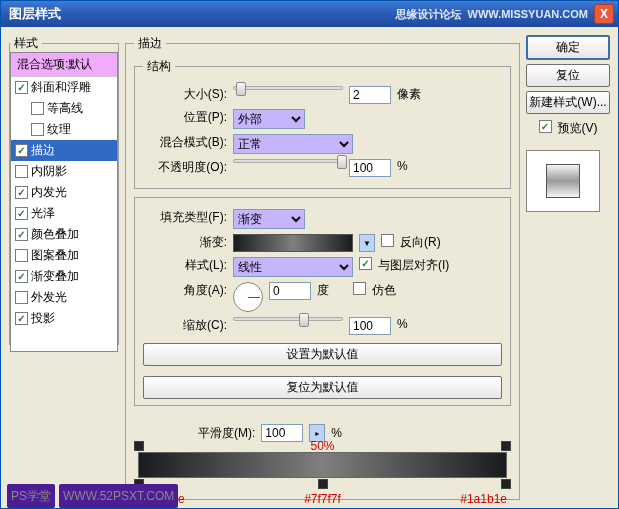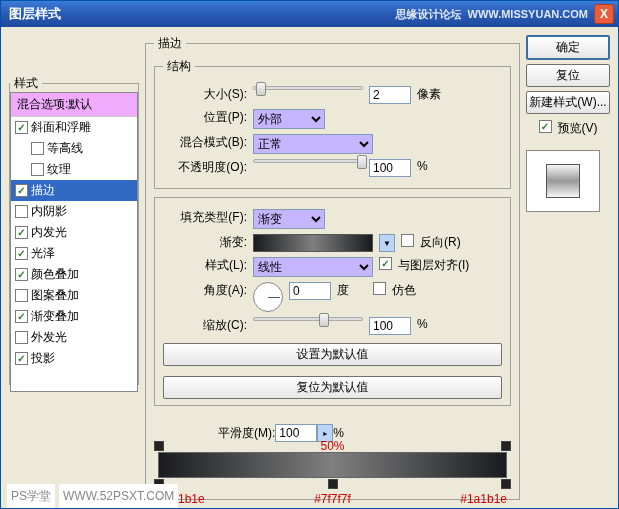--- a/index.html
+++ b/index.html
@@ -3,21 +3,21 @@
 <meta charset="utf-8">
 <style>
 * { box-sizing: border-box; margin: 0; padding: 0; font-family: "Microsoft YaHei", SimSun, sans-serif; font-size: 12px; }
 body { background: #f0f0f0; }
 .dialog { width: 619px; height: 509px; background: #ece9d8; border: 1px solid #0055aa; position: relative; }
 .titlebar { height: 26px; background: linear-gradient(to bottom, #3c7bd8, #2a5db8 45%, #1e4a9e); display: flex; align-items: center; padding: 0 4px; color: #fff; font-weight: bold; }
 .titlebar-text { flex: 1; padding-left: 4px; font-size: 13px; }
 .titlebar-right { font-size: 11px; opacity: .85; margin-right: 6px; }
 .close-btn { width: 20px; height: 20px; background: #e85d3c; border: 1px solid #b43a1e; border-radius: 3px; color: #fff; display: flex; align-items: center; justify-content: center; font-weight: bold; cursor: pointer; }
 .content { display: flex; padding: 8px; gap: 6px; height: calc(100% - 26px); }
-.left-col { width: 130px; margin-top: 40px; }
+.left-col { width: 110px; }
 .middle-col { flex: 1; }
 .right-col { width: 84px; display: flex; flex-direction: column; gap: 4px; }
 fieldset { border: 1px solid #a0a0a0; padding: 6px 8px; }
 legend { padding: 0 4px; font-size: 12px; }
 .style-list { border: 1px solid #888; background: #fff; height: 300px; overflow: hidden; }
 .style-head { background: #f0abfc; border-bottom: 1px solid #ccc; padding: 3px 6px; }
 .style-item { padding: 2px 4px; display: flex; align-items: center; gap: 3px; }
 .style-item.selected { background: #316ac5; color: #fff; }
 .chk { width: 13px; height: 13px; border: 1px solid #7a7a7a; background: #fff; display: inline-flex; align-items: center; justify-content: center; font-size: 10px; color: #2a7a2a; }
 .chk.checked::before { content: "✓"; font-weight: bold; }
@@ -30,32 +30,32 @@
 .slider .thumb { position: absolute; top: -5px; width: 10px; height: 14px; background: linear-gradient(#f5f5f5,#cfcfcf); border: 1px solid #8a8a8a; border-radius: 2px; }
 .btn { background: linear-gradient(#fff,#e6e6e6); border: 1px solid #707070; padding: 2px 0; text-align: center; cursor: pointer; border-radius: 2px; min-width: 74px; }
 .btn.primary { border: 2px solid #3a6ea5; }
 .grad-swatch { width: 120px; height: 18px; background: linear-gradient(to right, #1a1b1e, #7f7f7f, #1a1b1e); border: 1px solid #555; }
 .dropdown-arrow { width: 16px; height: 18px; background: #bcd4f6; border: 1px solid #7f9db9; display: inline-flex; align-items: center; justify-content: center; font-size: 8px; }
 .angle-dial { width: 30px; height: 30px; border: 1px solid #888; border-radius: 50%; background: #fdfdfd; position: relative; }
 .angle-dial::after { content: ""; position: absolute; top: 14px; left: 14px; width: 12px; height: 1px; background: #555; transform-origin: left center; transform: rotate(0deg); }
 .inner-fs { margin-bottom: 8px; }
 .defaults { display: flex; gap: 10px; justify-content: center; margin-top: 8px; flex-direction: column; }
 .grad-editor { margin-top: 10px; padding: 4px; }
-.grad-bar-row { display:flex; align-items:center; margin:4px 0 4px 60px; }
+.grad-bar-row { display:flex; align-items:center; gap:6px; margin:4px 0 4px 60px; }
 .grad-bar { height: 26px; background: linear-gradient(to right, #1a1b1e, #7f7f7f 50%, #1a1b1e); border: 1px solid #666; position: relative; margin: 10px 0; }
 .stop-top, .stop-bottom { position: absolute; width: 10px; height: 10px; background: #222; border: 1px solid #444; transform: translateX(-50%); }
 .stop-top { top: -12px; } .stop-bottom { bottom: -12px; }
 .stop-top::after { content: ""; position: absolute; left: 50%; bottom: -5px; transform: translateX(-50%); border: 4px solid transparent; border-top-color: #222; }
 .stop-bottom::after { content: ""; position: absolute; left: 50%; top: -5px; transform: translateX(-50%); border: 4px solid transparent; border-bottom-color: #222; }
 .mid-marker { position: absolute; top: -14px; left: 50%; transform: translateX(-50%); color: #c00; font-size: 12px; }
 .color-labels { display: flex; justify-content: space-between; margin-top: 14px; color: #c00; font-family: monospace; }
 .preview-box { width: 74px; height: 62px; border: 1px solid #888; background: #fff; display: flex; align-items: center; justify-content: center; margin-top: 4px; }
 .preview-inner { width: 34px; height: 34px; background: linear-gradient(#f5f5f5, #999, #f5f5f5); border: 1px solid #555; }
 .footer-wm { position: absolute; bottom: 3px; left: 6px; font-size: 10px; color: #888; }
-.footer-wm span { background: #ffffff; padding: 5px 4px; border-radius: 2px; margin-right: 4px; }
+.footer-wm span { background: #4c1d95; padding: 5px 4px; border-radius: 2px; margin-right: 4px; }
 </style>
 </head>
 <body>
 
 <div class="dialog">
   <div class="titlebar">
     <span class="titlebar-text">图层样式</span>
     <span class="titlebar-right">思缘设计论坛</span>
     <span class="titlebar-right">WWW.MISSYUAN.COM</span>
     <div class="close-btn">

